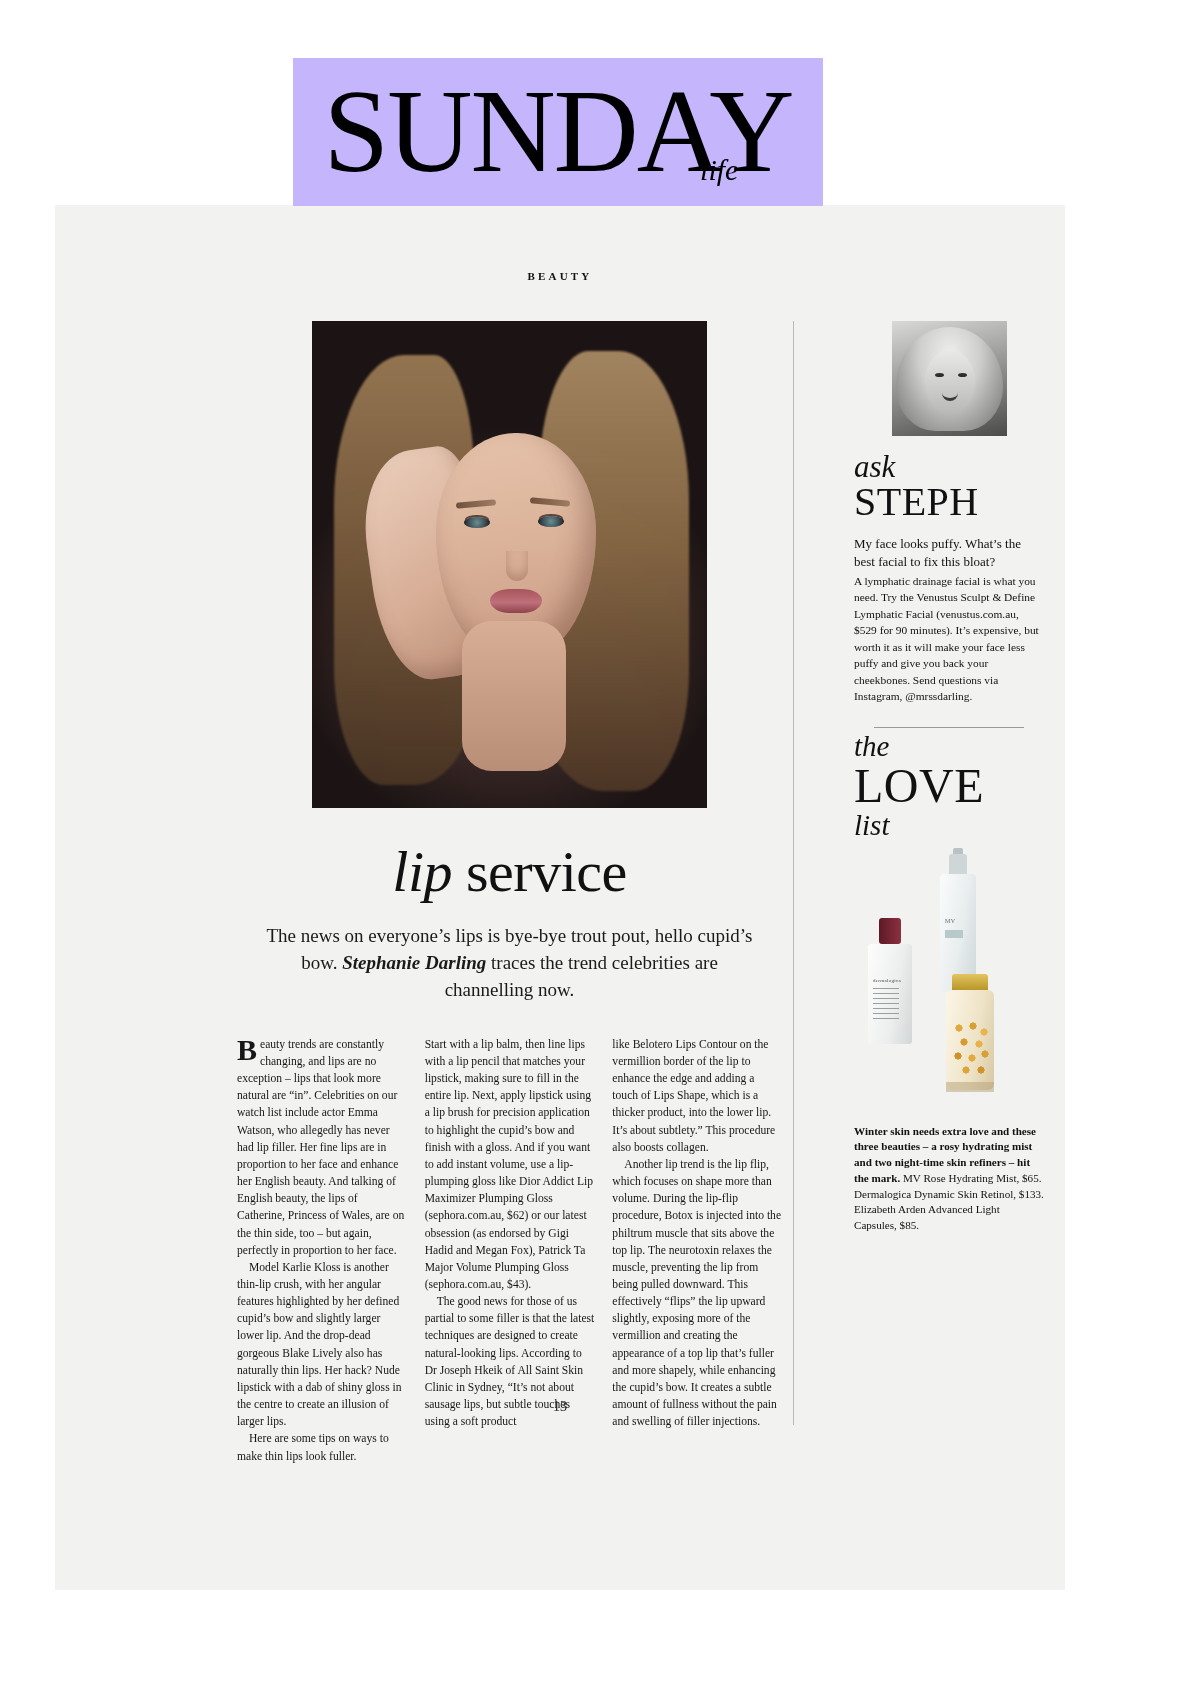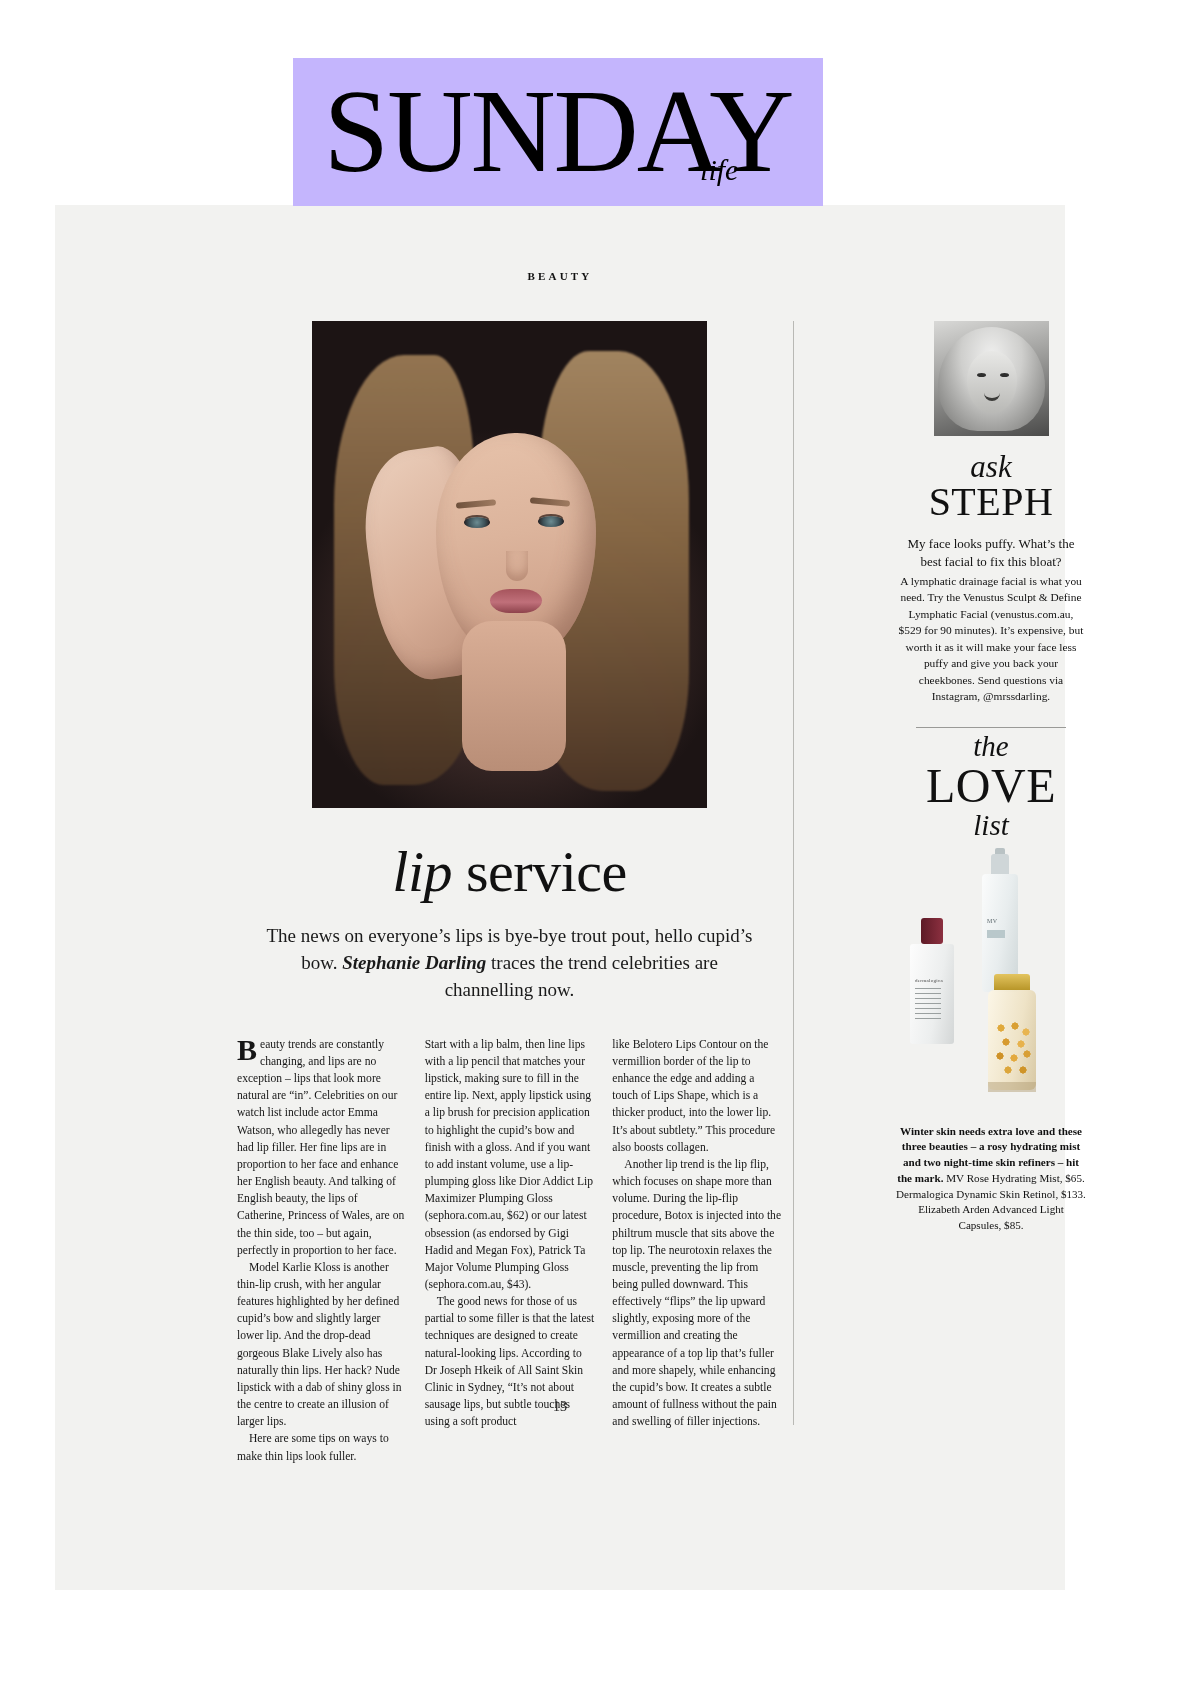--- a/index.html
+++ b/index.html
@@ -200,24 +200,24 @@
     left: 0; top: 1194px;
     width: 100%;
     text-align: center;
     font-size: 14px;
     color: #222;
   }
 
   
   .rail {
     position: absolute;
-    left: 841px;
+    left: 799px;
     top: 116px;
     width: 190px;
-    text-align: center;
+    text-align: left;
   }
   .rail-divider-v {
     position: absolute;
     left: 738px;
     top: 116px;
     width: 1px;
     height: 1104px;
     background: #b9b9b5;
   }
   .steph-photo {

